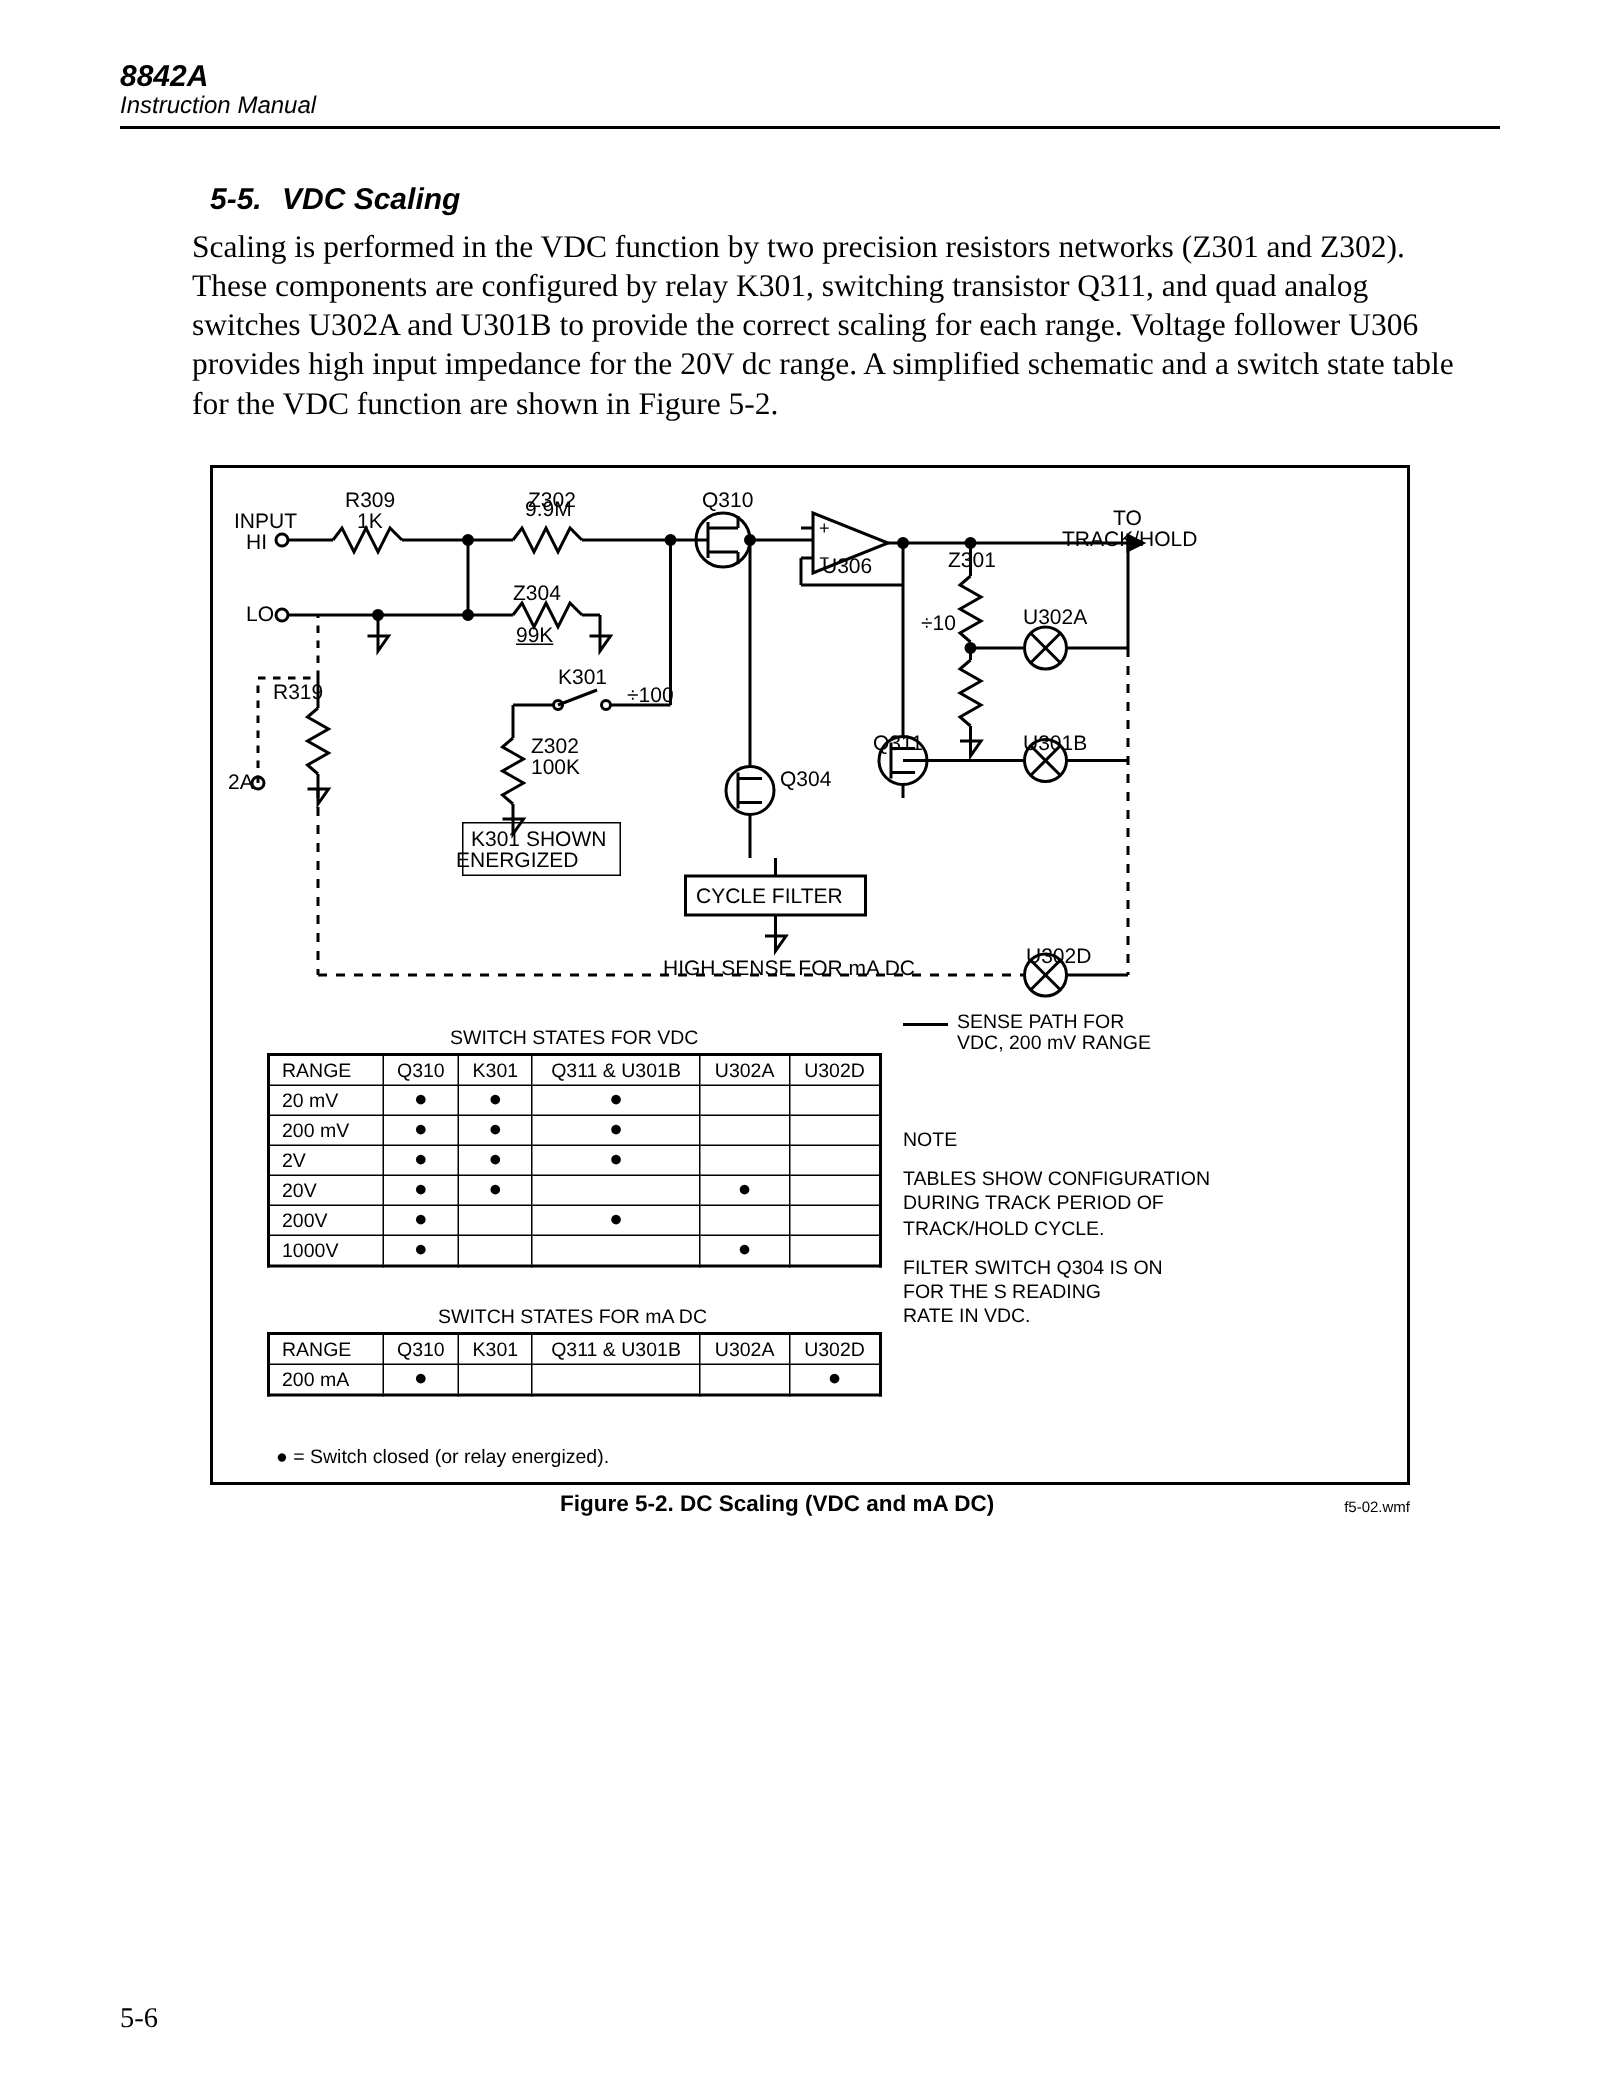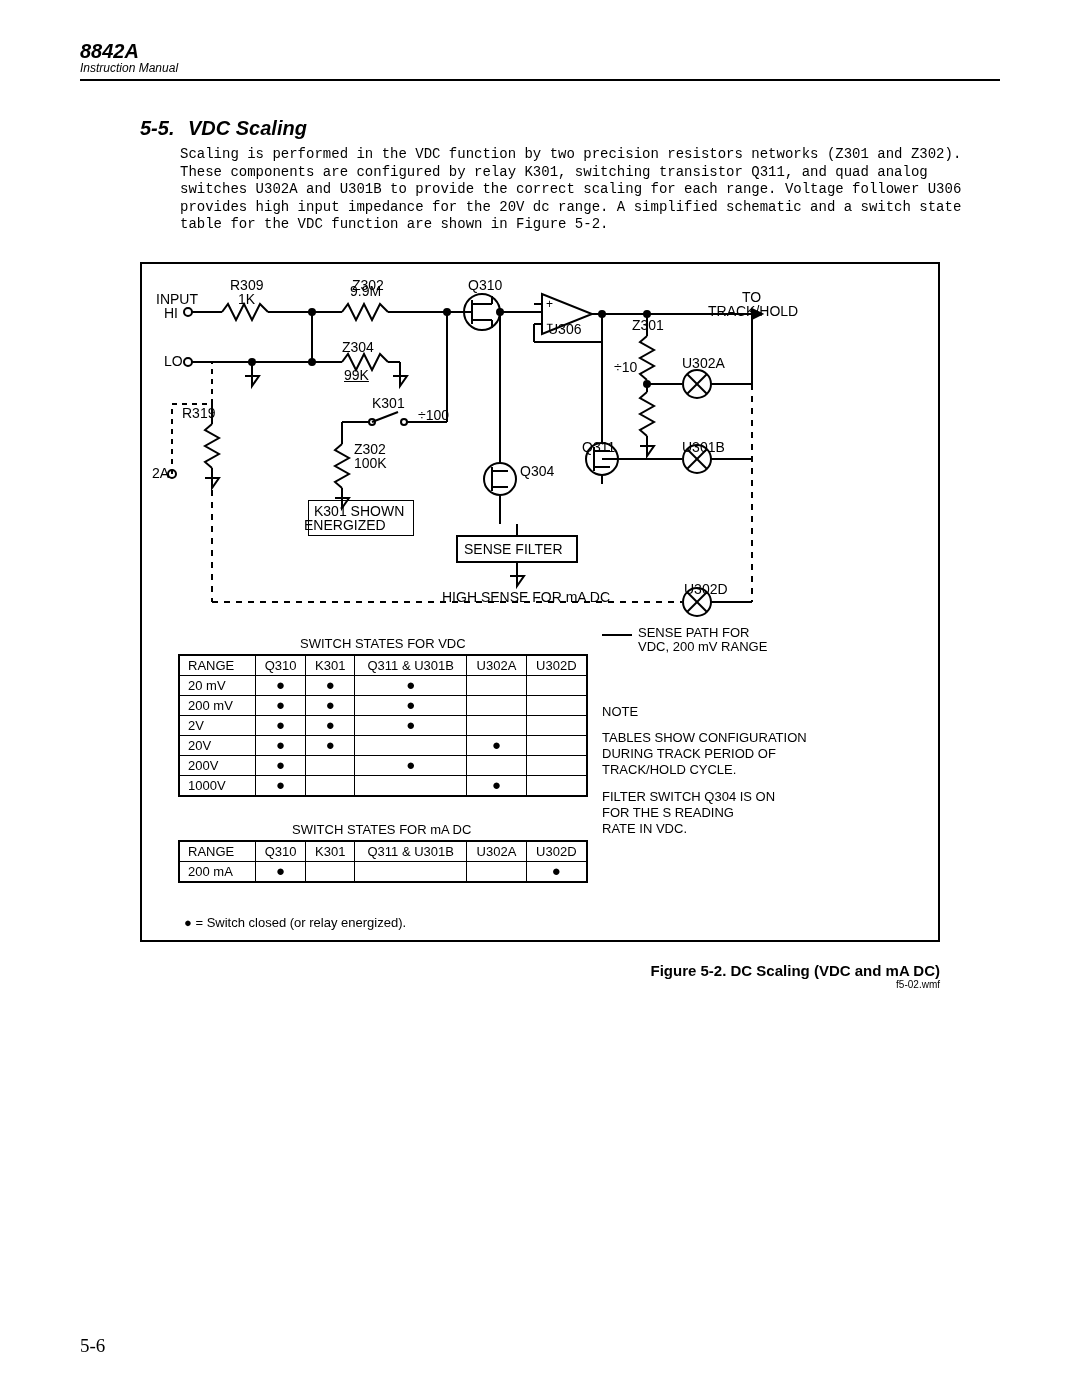--- a/index.html
+++ b/index.html
@@ -27,21 +27,21 @@
   .hdr-model {
     font-family: Arial, Helvetica, sans-serif;
     font-weight: bold;
     font-style: italic;
     font-size: 20px;
     line-height: 1.1;
   }
   .hdr-sub {
     font-family: Arial, Helvetica, sans-serif;
     font-style: italic;
-    font-size: 12px;
+    font-size: 16px;
     line-height: 1.1;
   }
   .section-row {
     display: flex;
     margin-bottom: 6px;
   }
   .section-num {
     font-family: Arial, Helvetica, sans-serif;
     font-weight: bold;
     font-style: italic;
@@ -51,25 +51,24 @@
     white-space: nowrap;
   }
   .section-title {
     font-family: Arial, Helvetica, sans-serif;
     font-weight: bold;
     font-style: italic;
     font-size: 20px;
     padding-left: 48px;
   }
   .body-text {
-    font-size: 14px;
+    font-size: 21px;
     line-height: 1.25;
-    margin-left: 100px;
+    margin-left: 48px;
     margin-right: 20px;
-    font-family: Liberation Mono, monospace;
   }
 
   
   .fig-wrap {
     margin: 28px 60px 0 60px;
   }
   .fig-frame {
     border: 2px solid #000;
     position: relative;
     height: 680px;
@@ -99,22 +98,21 @@
   }
   .tbl th { font-weight: normal; }
   .tbl .range-col { text-align: left; padding-left: 8px; padding-right: 12px; }
   .dot { font-size: 15px; line-height: 0; }
 
   .tbl-title { position: absolute; font-size: 13px; }
 
   .caption-row {
     display: flex;
     align-items: flex-end;
-    margin-top: 20px;
-    flex-direction: column;
+    margin-top: 4px;
   }
   .caption {
     font-family: Arial, Helvetica, sans-serif;
     font-weight: bold;
     font-size: 15px;
     flex: 1;
     text-align: center;
   }
   .srcfile {
     font-family: Arial, Helvetica, sans-serif;
@@ -319,21 +317,21 @@
       <span class="lbl" style="left:230px; top:132px;">K301</span>
       <span class="lbl" style="left:276px; top:144px;">÷100</span>
       <span class="lbl" style="left:212px; top:178px;">Z302</span>
       <span class="lbl" style="left:212px; top:192px;">100K</span>
       <span class="lbl" style="left:378px; top:200px;">Q304</span>
       <span class="lbl" style="left:440px; top:176px;">Q311</span>
       <span class="lbl" style="left:540px; top:176px;">U301B</span>
       <span class="lbl" style="left:10px; top:202px;">2A</span>
       <span class="lbl" style="left:172px; top:240px;">K301 SHOWN</span>
       <span class="lbl" style="left:162px; top:254px;">ENERGIZED</span>
-      <span class="lbl" style="left:322px; top:278px;">SENSE FILTER</span>
+      <span class="lbl" style="left:322px; top:278px;">CYCLE FILTER</span>
       <span class="lbl" style="left:542px; top:318px;">U302D</span>
       <span class="lbl" style="left:300px; top:326px;">HIGH SENSE FOR mA DC</span>
 
       <div style="position:absolute; left:166px; top:236px; width:106px; height:36px; border:1.5px solid #000;"></div>
 
       <div class="legend-line" style="left:460px; top:370px;"></div>
       <span class="lbl small" style="left:496px; top:362px;">SENSE PATH FOR</span>
       <span class="lbl small" style="left:496px; top:376px;">VDC, 200 mV RANGE</span>
 
       <span class="tbl-title" style="left:158px; top:372px;">SWITCH STATES FOR VDC</span>

